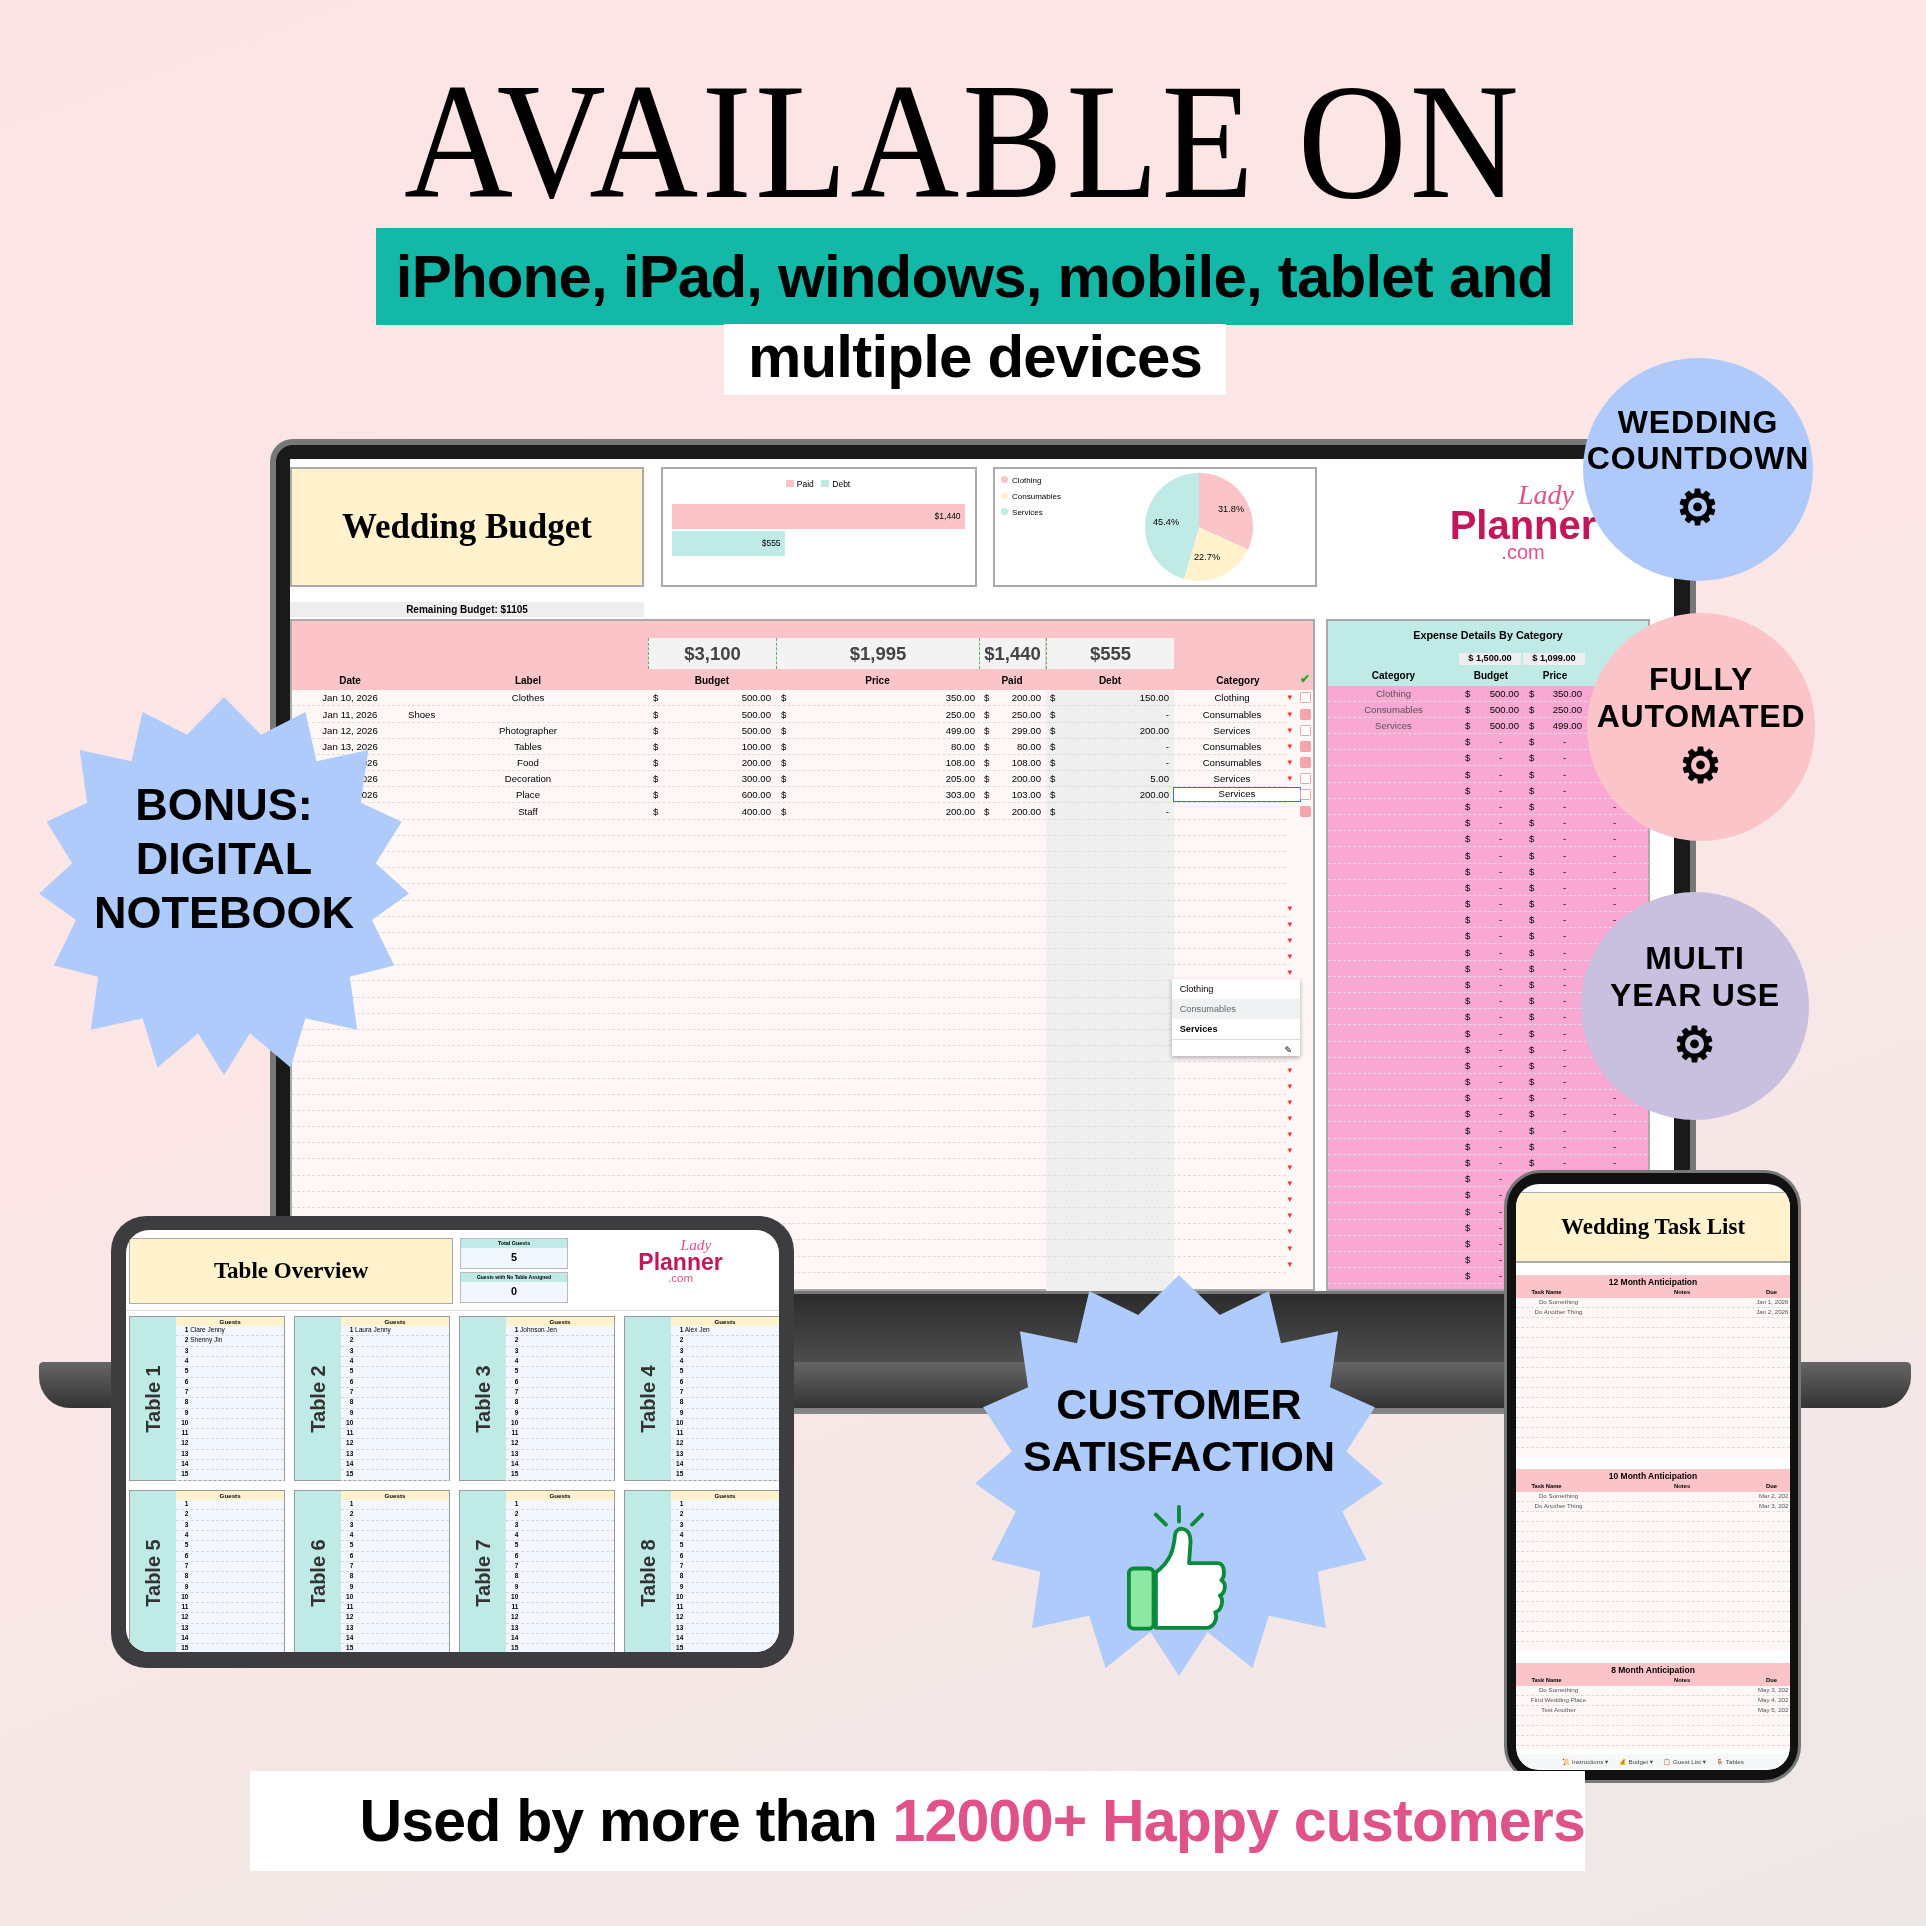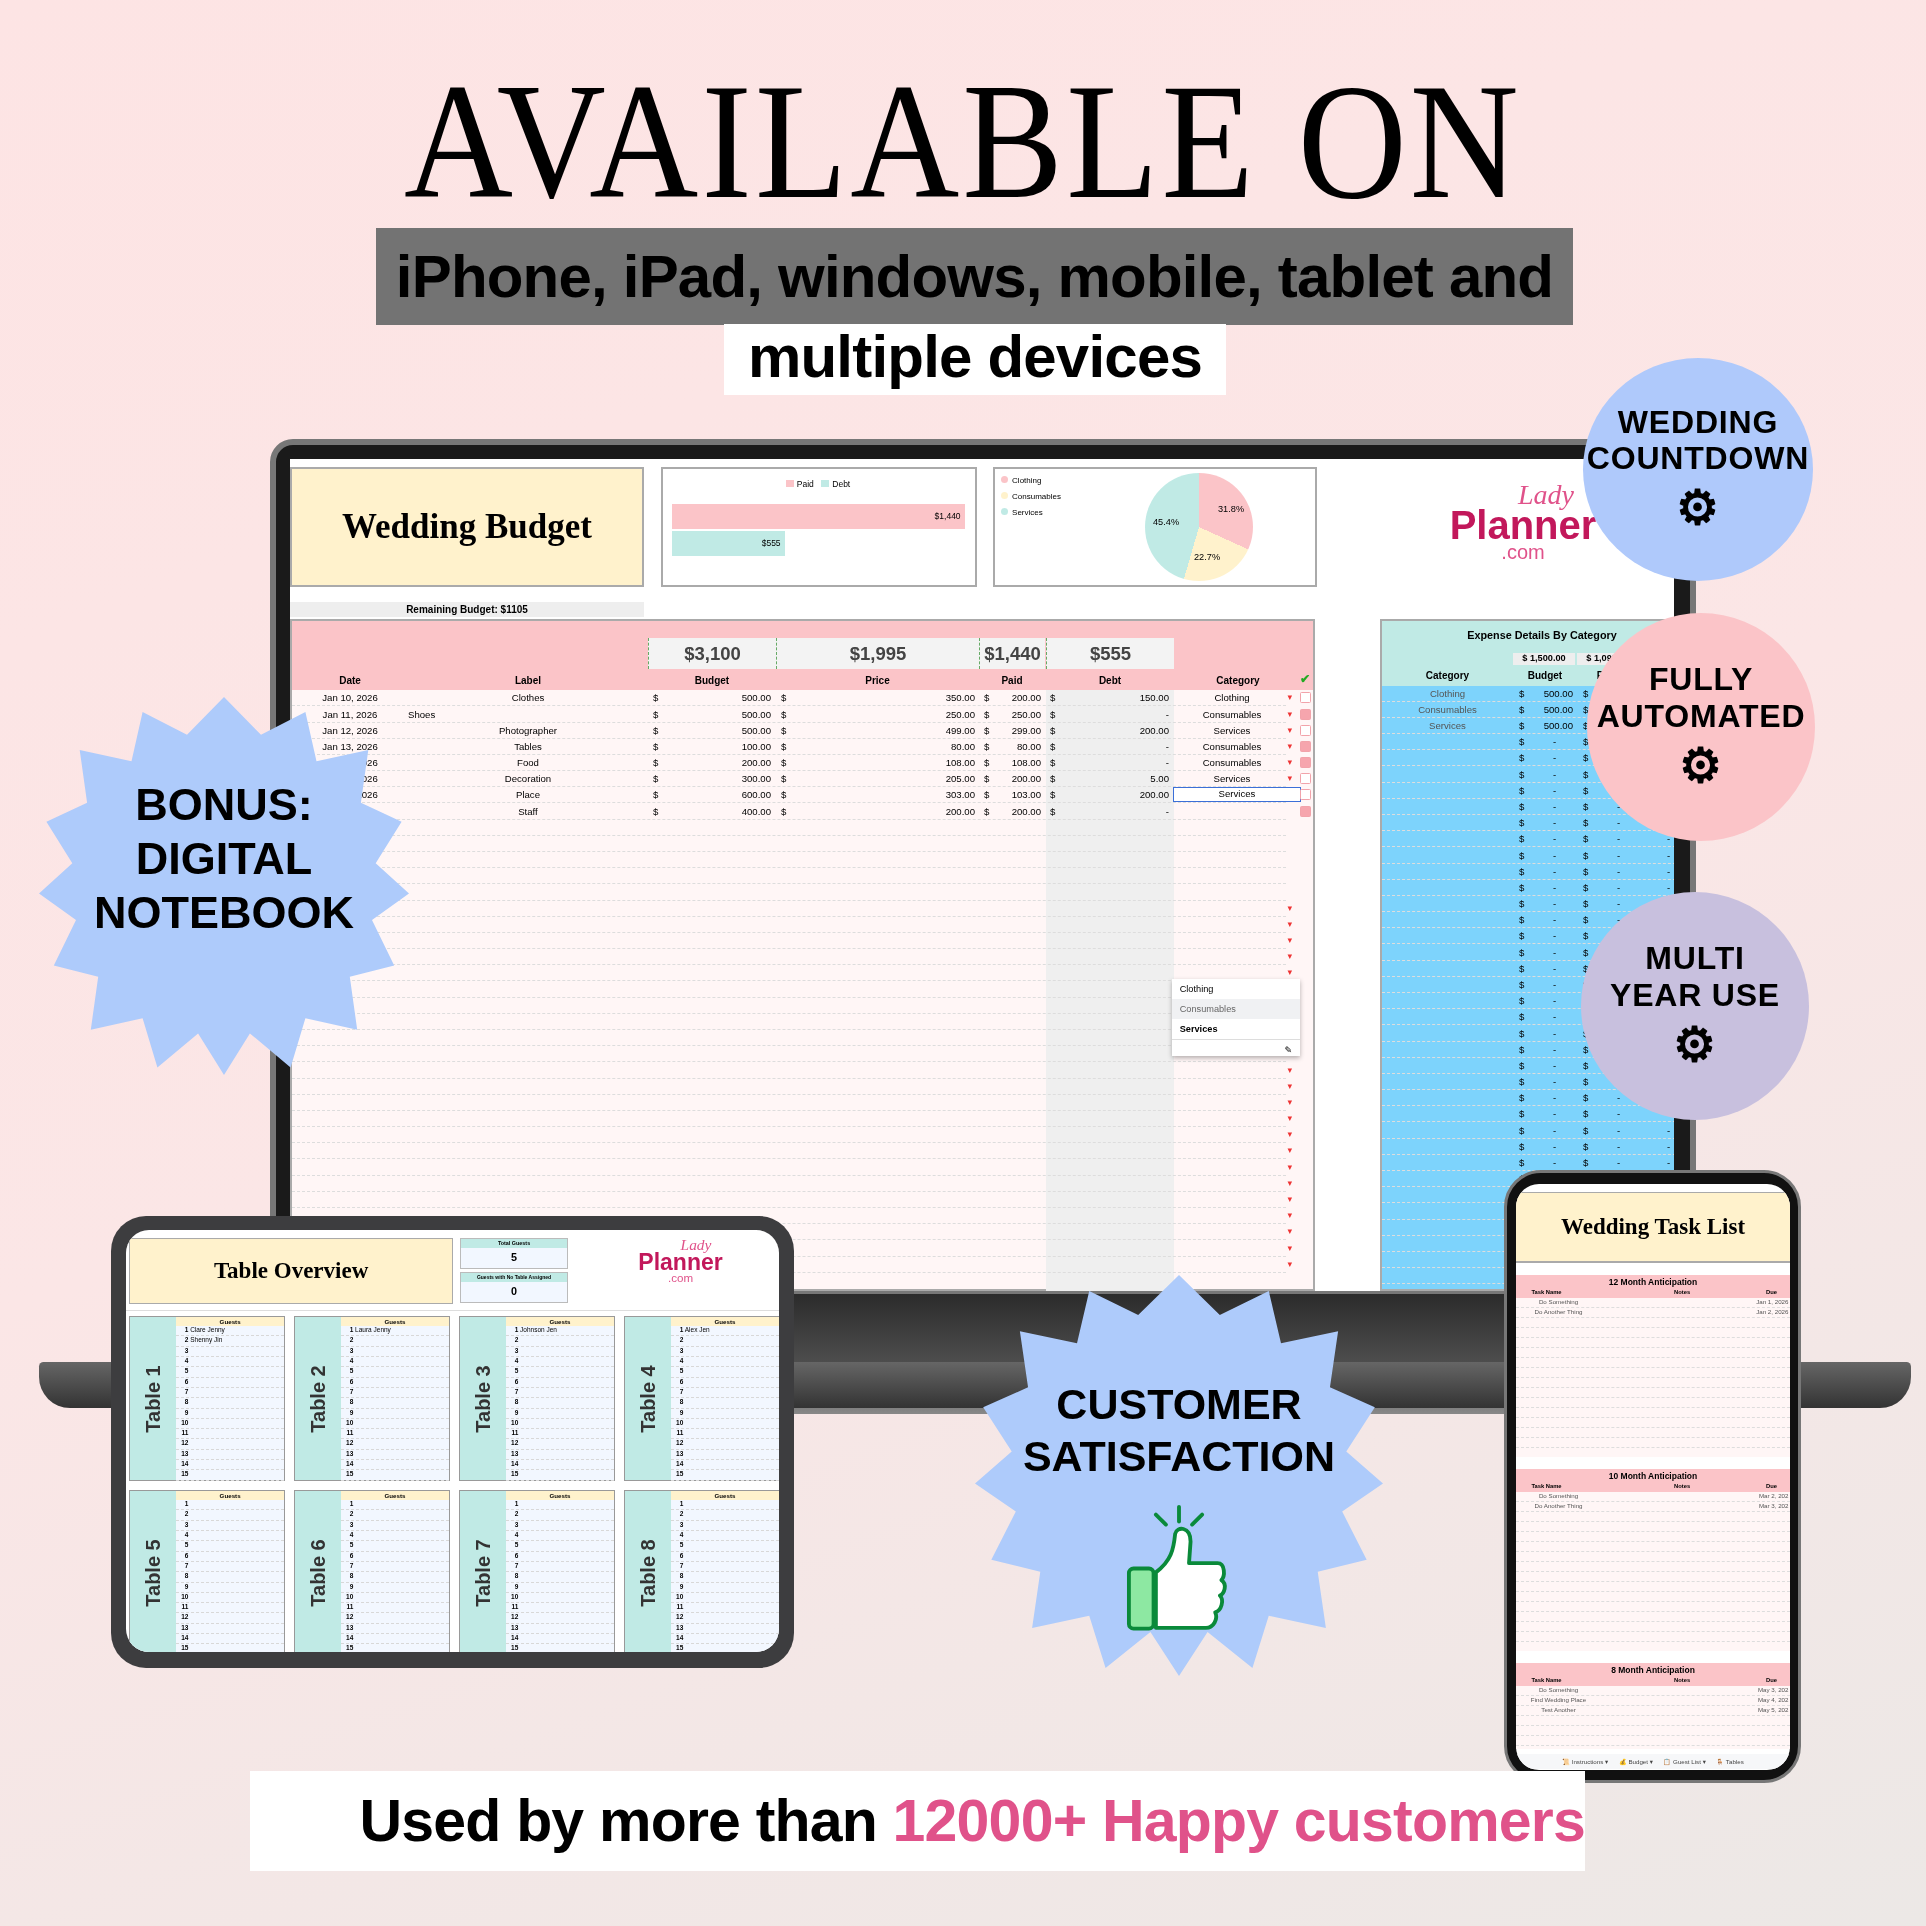--- a/index.html
+++ b/index.html
@@ -1,19 +1,19 @@
 <!DOCTYPE html>
 <html style="font-size:12.3px"><head>
 <meta charset="utf-8">
 <style>
 *{box-sizing:border-box;margin:0;padding:0}
 body{width:1926px;height:1926px;position:relative;overflow:hidden;font-family:"Liberation Sans",sans-serif;background:linear-gradient(160deg,#fde4e4 0%,#fbe6e6 50%,#ece8e6 100%)}
 .abs{position:absolute}
 .headline{left:0;top:54px;width:1926px;text-align:center;font-family:"Liberation Serif",serif;font-size:151px;letter-spacing:3.1px;color:#000;transform:scaleY(1.1)}
-.sub1{left:376px;top:228px;width:1197px;height:97px;background:#737373;font-weight:bold;font-size:60px;text-align:center;line-height:97px;letter-spacing:-0.8px}
+.sub1{left:376px;top:228px;width:1197px;height:97px;background:#14b8a6;font-weight:bold;font-size:60px;text-align:center;line-height:97px;letter-spacing:-0.8px}
 .sub2{left:724px;top:324px;width:502px;height:71px;background:#fff;font-weight:bold;font-size:60px;text-align:center;line-height:66px;letter-spacing:-0.8px}
 
 .laptop{left:270px;top:439px;width:1426px;height:855px;background:#1a1a1a;border-radius:23px 23px 0 0;border:6.2px solid #777}
 .screen{left:290px;top:459px;width:1384px;height:832px;background:#fff;overflow:hidden}
 .laptop-base{left:39px;top:1362px;width:1872px;height:46px;background:linear-gradient(#666,#333);border-radius:4.6px 4.6px 31px 31px}
 .laptop-deck{left:794px;top:1291px;width:917px;height:123px;background:linear-gradient(#2a2a2a,#555 70%,#888);}
 
 .wb-title{left:0;top:7.7px;width:354px;height:120px;background:#fff2cc;border:2.3px solid #aaa;font-family:"Liberation Serif",serif;font-weight:bold;font-size:35px;display:flex;align-items:center;justify-content:center}
 .chartbox{top:7.7px;height:120px;background:#fff;border:2.3px solid #aaa}
 .rem{left:0;top:143px;width:354px;height:15.4px;background:#eee;font-size:10px;font-weight:bold;text-align:center;line-height:15.4px}
@@ -23,21 +23,21 @@
 .sumcell{position:absolute;top:17px;height:31px;background:#f3f3f3;font-weight:bold;font-size:18.5px;color:#444;text-align:center;line-height:31px;border-left:0.8px dashed #6a6}
 .colh{position:absolute;top:54px;font-weight:bold;font-size:10px;text-align:center}
 .row{position:absolute;left:0;width:994px;height:16px;border-bottom:0.8px dashed #ddd;font-size:9.6px}
 .row span{position:absolute;top:2.3px}
 .debtcol{position:absolute;left:754px;top:69px;width:128px;height:601px;background:#efefef}
 .catdrop{position:absolute;color:#e33;font-size:7.7px}
 .chk{position:absolute;width:10.8px;height:10.8px;border:1.2px solid #f2a3aa;border-radius:1.5px;background:#fff}
 .chk.on{background:#f6a5ad}
 .dd{position:absolute;left:880px;top:358px;width:128px;height:77px;background:#fff;box-shadow:0 1.5px 4.6px rgba(0,0,0,.3);font-size:9.2px}
 .dd div{height:20px;line-height:20px;padding-left:7.7px}
-.edc{left:1090px;top:160px;width:324px;height:672px;border:2.3px solid #aaa;background:#7dd3fc}
+.edc{left:1036px;top:160px;width:324px;height:672px;border:2.3px solid #aaa;background:#f9a8d4}
 .edc-head{position:absolute;left:0;top:0;width:100%;height:65px;background:#c0eae5}
 
 .circle{border-radius:50%;display:flex;flex-direction:column;align-items:center;justify-content:center;text-align:center;font-weight:bold;font-size:32px;line-height:1.15;letter-spacing:0.8px}
 .star{clip-path:polygon(50% 0%,60% 10%,72% 4%,75% 17%,89% 14%,87% 28%,98% 33%,91% 44%,100% 52%,90% 59%,96% 71%,84% 74%,86% 88%,72% 85%,68% 98%,57% 89%,50% 100%,43% 89%,32% 98%,28% 85%,14% 88%,16% 74%,4% 71%,10% 59%,0% 52%,9% 44%,2% 33%,13% 28%,11% 14%,25% 17%,28% 4%,40% 10%);background:#aecbfb}
 .startext{font-weight:bold;text-align:center;color:#000;line-height:1.2}
 
 .tablet{left:111px;top:1216px;width:683px;height:452px;background:#3d3d3f;border-radius:35px}
 .tscreen{left:126px;top:1230px;width:653px;height:422px;background:#fff;border-radius:23px;overflow:hidden}
 .tcard{position:absolute;width:156px;height:165px;border:1.5px solid #999;background:#f2f7ff}
 .tcard .lbl{position:absolute;left:0;top:0;width:46px;height:100%;background:#c0eae5}

